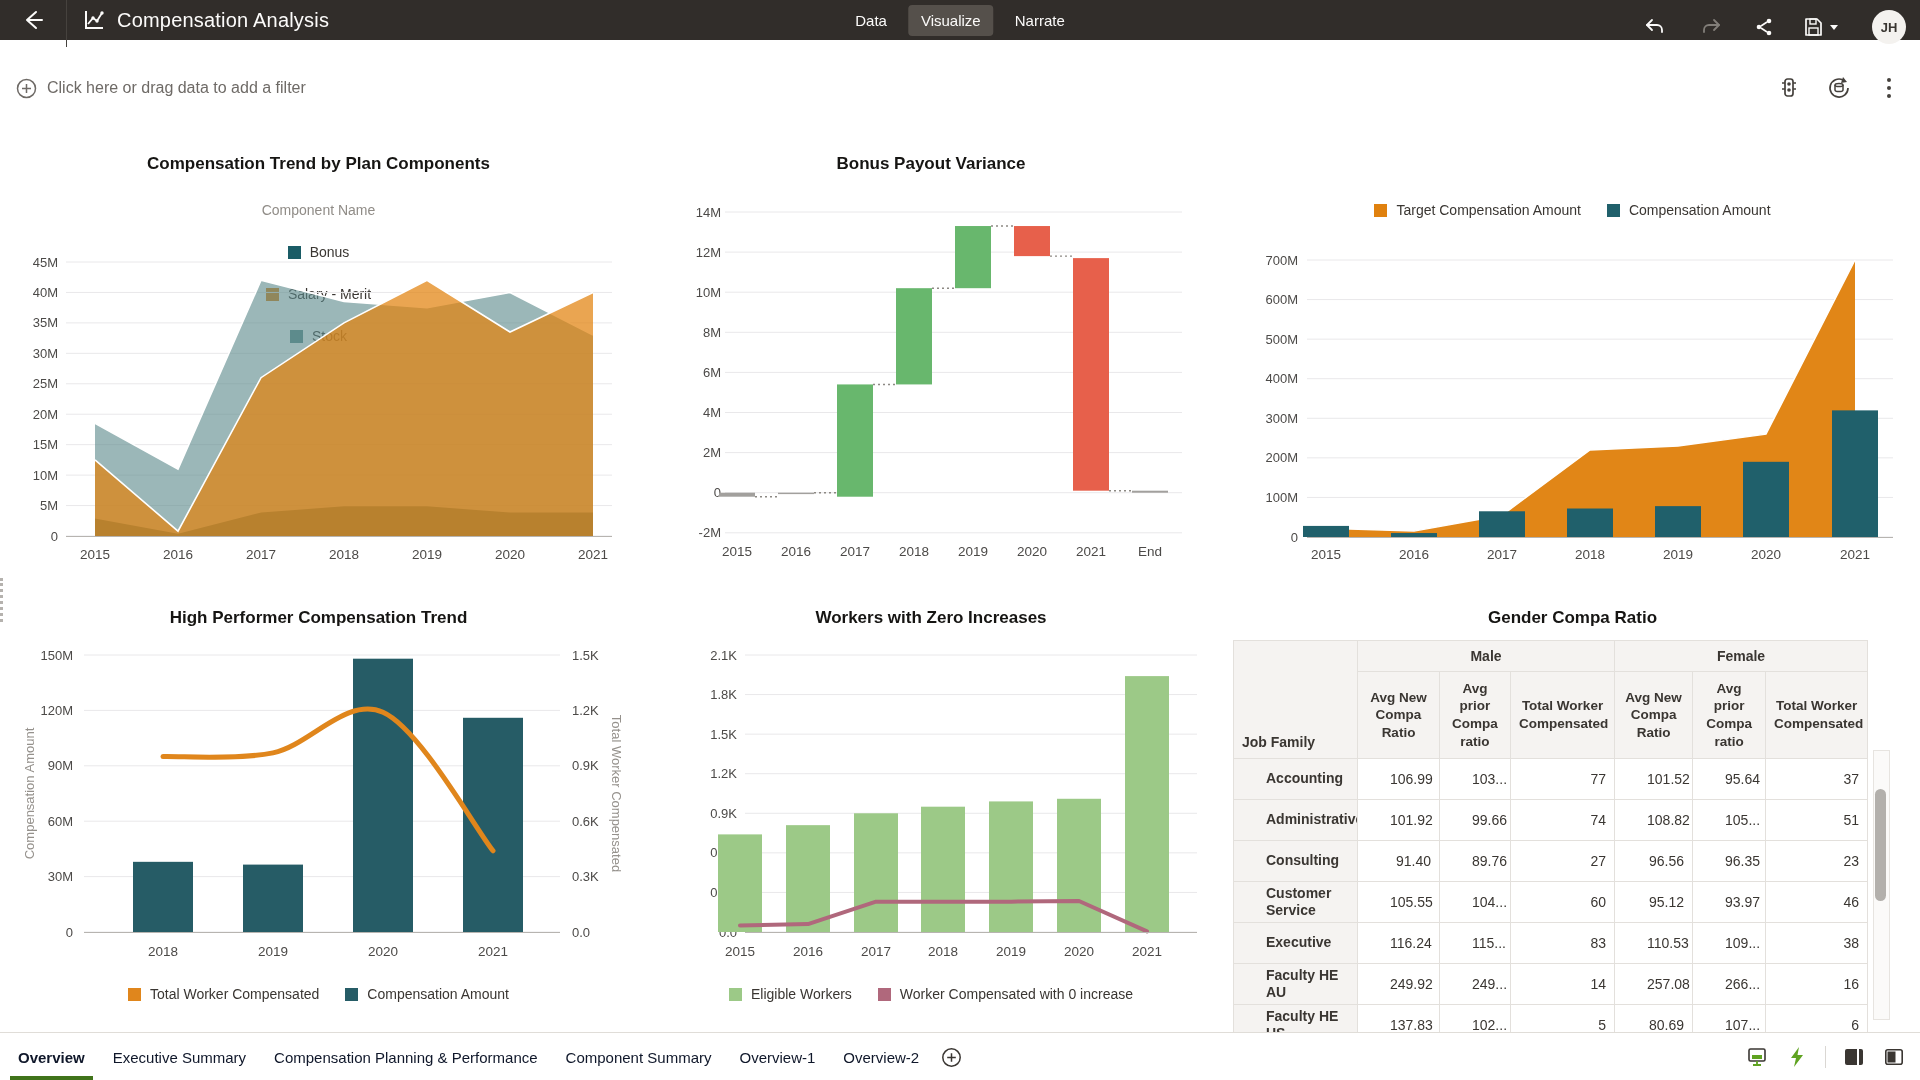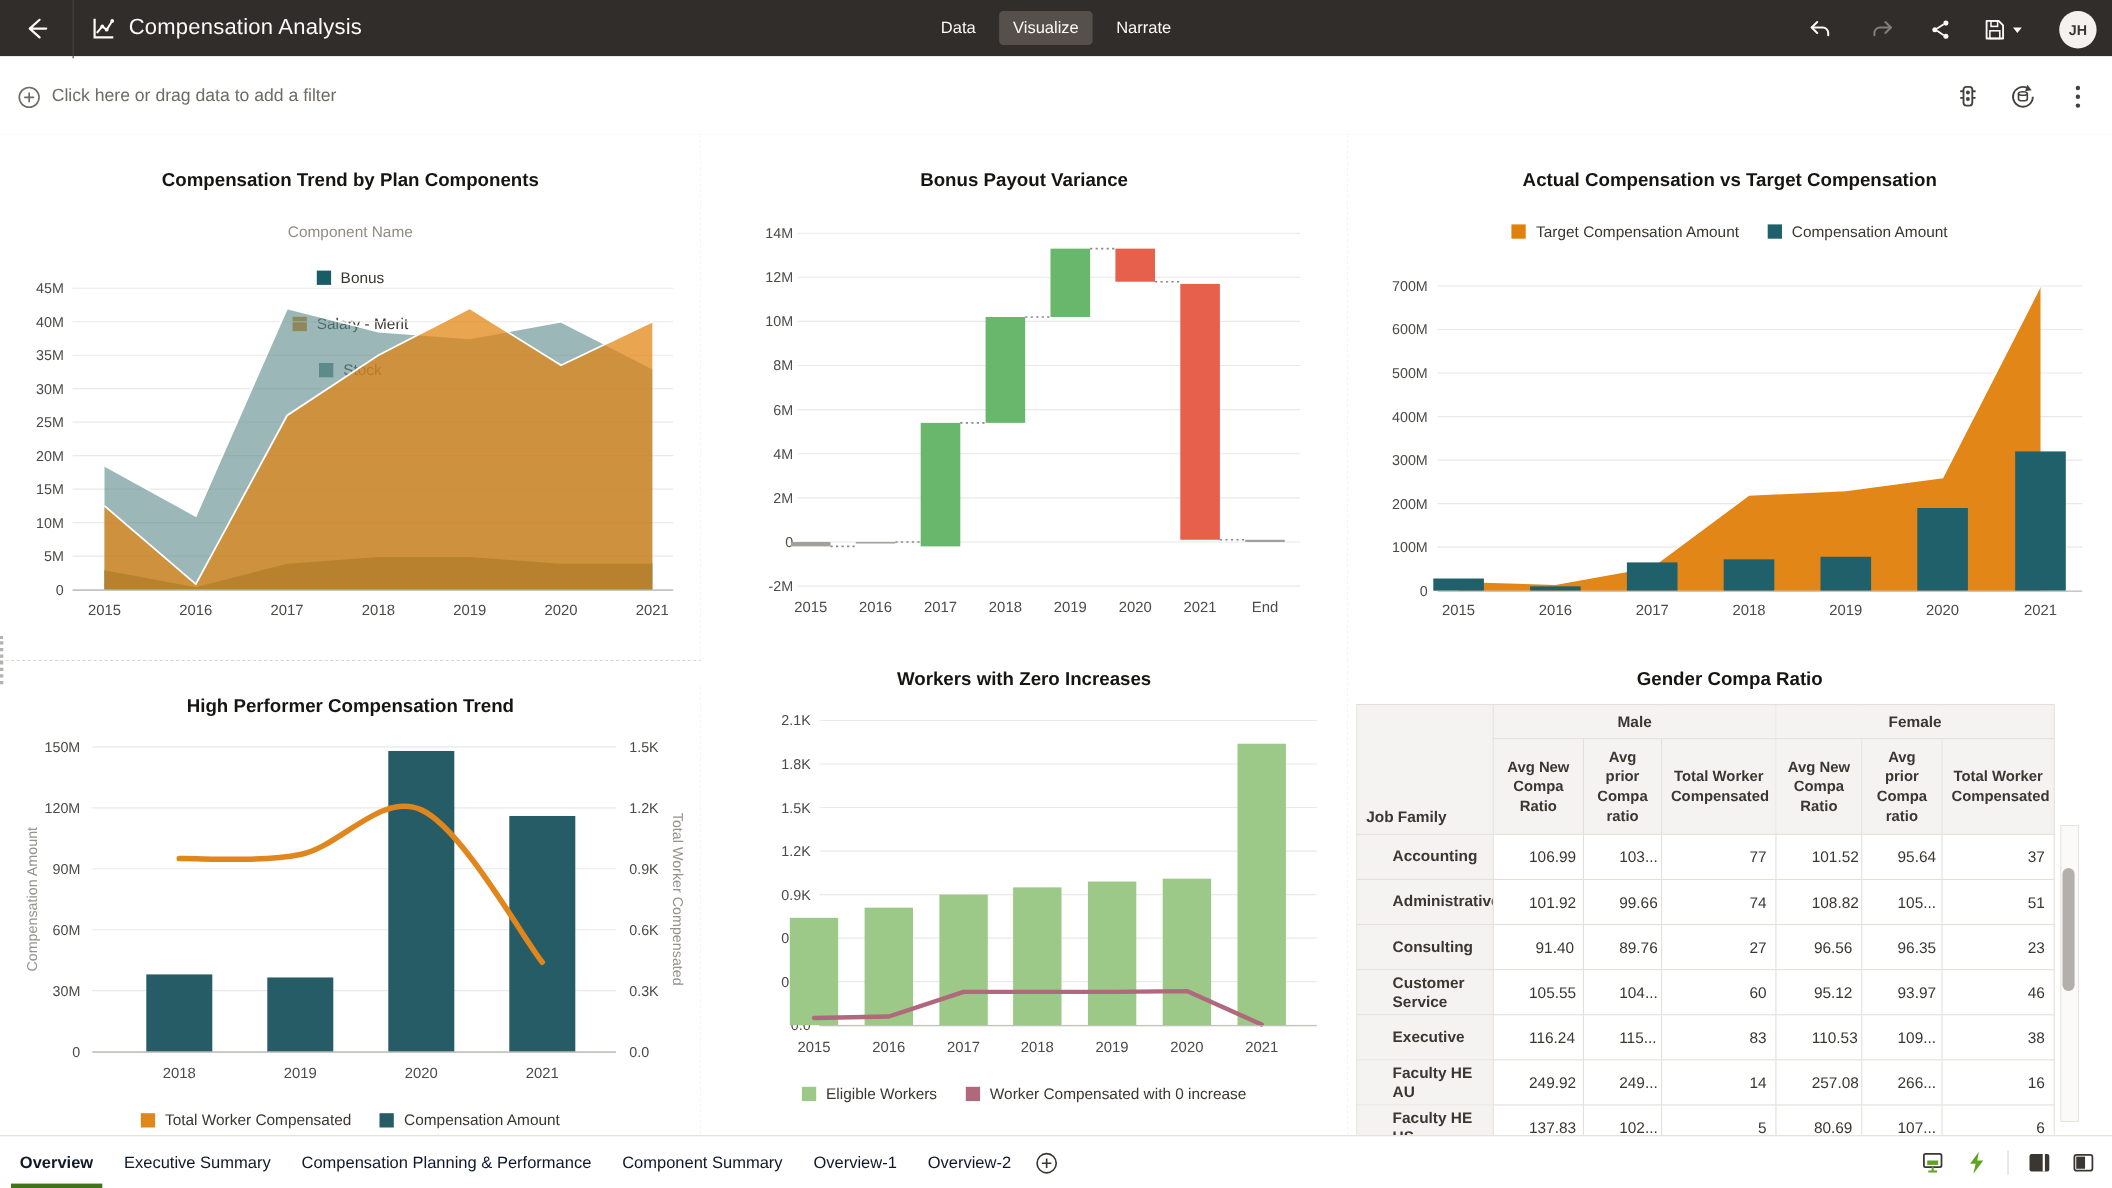--- a/index.html
+++ b/index.html
@@ -1,19 +1,19 @@
 <!DOCTYPE html>
 <html><head>
 <meta charset="utf-8">
 <style>
   html,body{margin:0;padding:0;}
   body{width:1920px;height:1080px;overflow:hidden;background:#fff;
        font-family:"Liberation Sans", sans-serif;position:relative;color:#3A3632;}
   
-  .topbar{position:absolute;left:0;top:0;width:1920px;height:51px;background:#312D2A;
+  .topbar{position:absolute;left:0;top:0;width:1920px;height:40px;background:#312D2A;
           display:flex;align-items:center;}
   .backbox{width:66px;height:54px;display:flex;align-items:center;justify-content:center;
            border-right:1px solid #46423E;flex:0 0 auto;cursor:pointer;}
   .apptitle{display:flex;align-items:center;gap:12px;margin-left:16px;color:#FCFBFA;}
   .apptitle .t{font-size:20px;letter-spacing:.2px;}
   .modetabs{position:absolute;left:50%;transform:translateX(-50%);display:flex;gap:8px;align-items:center;}
   .modetab{color:#FCFBFA;font-size:15px;padding:7px 13px;border-radius:4px;cursor:pointer;}
   .modetab.active{background:#55504B;}
   .topright{position:absolute;right:14px;top:0;height:54px;display:flex;align-items:center;}
   .tico{width:24px;height:24px;display:flex;align-items:center;justify-content:center;cursor:pointer;}
@@ -251,21 +251,20 @@
       <text x="159" y="374" text-anchor="middle" font-size="13.5px" fill="#4C4A48">2016</text>
       <text x="218" y="374" text-anchor="middle" font-size="13.5px" fill="#4C4A48">2017</text>
       <text x="277" y="374" text-anchor="middle" font-size="13.5px" fill="#4C4A48">2018</text>
       <text x="336" y="374" text-anchor="middle" font-size="13.5px" fill="#4C4A48">2019</text>
       <text x="395" y="374" text-anchor="middle" font-size="13.5px" fill="#4C4A48">2020</text>
       <text x="454" y="374" text-anchor="middle" font-size="13.5px" fill="#4C4A48">2021</text>
       <text x="513" y="374" text-anchor="middle" font-size="13.5px" fill="#4C4A48">End</text>
     </svg>
   </div>
 <div class="panel bb" id="panel2" style="left:1225px;top:122px;width:695px;height:478px">
-  <div class="chart-title" style="top:32px">Actual Compensation vs Target Compensation</div>
 <div class="legend" style="top: 80px;">
       <span class="legend-item">
         <span class="sw" style="background: rgb(224, 129, 14);"></span>
         <span>Target Compensation Amount</span>
       </span>
       <span class="legend-item">
         <span class="sw" style="background: rgb(32, 96, 107);"></span>
         <span>Compensation Amount</span>
       </span>
     </div>
@@ -298,21 +297,21 @@
       <line x1="82" y1="293.5" x2="668" y2="293.5" stroke="#B7B4B0"></line>
       <text x="101" y="315" text-anchor="middle" font-size="13.5px" fill="#4C4A48">2015</text>
       <text x="189" y="315" text-anchor="middle" font-size="13.5px" fill="#4C4A48">2016</text>
       <text x="277" y="315" text-anchor="middle" font-size="13.5px" fill="#4C4A48">2017</text>
       <text x="365" y="315" text-anchor="middle" font-size="13.5px" fill="#4C4A48">2018</text>
       <text x="453" y="315" text-anchor="middle" font-size="13.5px" fill="#4C4A48">2019</text>
       <text x="541" y="315" text-anchor="middle" font-size="13.5px" fill="#4C4A48">2020</text>
       <text x="630" y="315" text-anchor="middle" font-size="13.5px" fill="#4C4A48">2021</text>
     </svg>
   </div>
-<div class="panel br" id="panel3" style="left:0;top:624px;width:637px;height:432px">
+<div class="panel br" id="panel3" style="left:0;top:600px;width:637px;height:432px">
   <div class="chart-title" style="top:8px">High Performer Compensation Trend</div>
 <svg width="637" height="345" style="position: absolute; left: 0px; top: 40px;">
       <line x1="84" y1="15" x2="560" y2="15" stroke="#E9E8EA" stroke-width="1"></line>
       <text x="73" y="19.5" text-anchor="end" font-size="13px" fill="#4C4A48">150M</text>
       <line x1="84" y1="70.4" x2="560" y2="70.4" stroke="#E9E8EA" stroke-width="1"></line>
       <text x="73" y="74.9" text-anchor="end" font-size="13px" fill="#4C4A48">120M</text>
       <line x1="84" y1="125.8" x2="560" y2="125.8" stroke="#E9E8EA" stroke-width="1"></line>
       <text x="73" y="130.3" text-anchor="end" font-size="13px" fill="#4C4A48">90M</text>
       <line x1="84" y1="181.2" x2="560" y2="181.2" stroke="#E9E8EA" stroke-width="1"></line>
       <text x="73" y="185.7" text-anchor="end" font-size="13px" fill="#4C4A48">60M</text>

